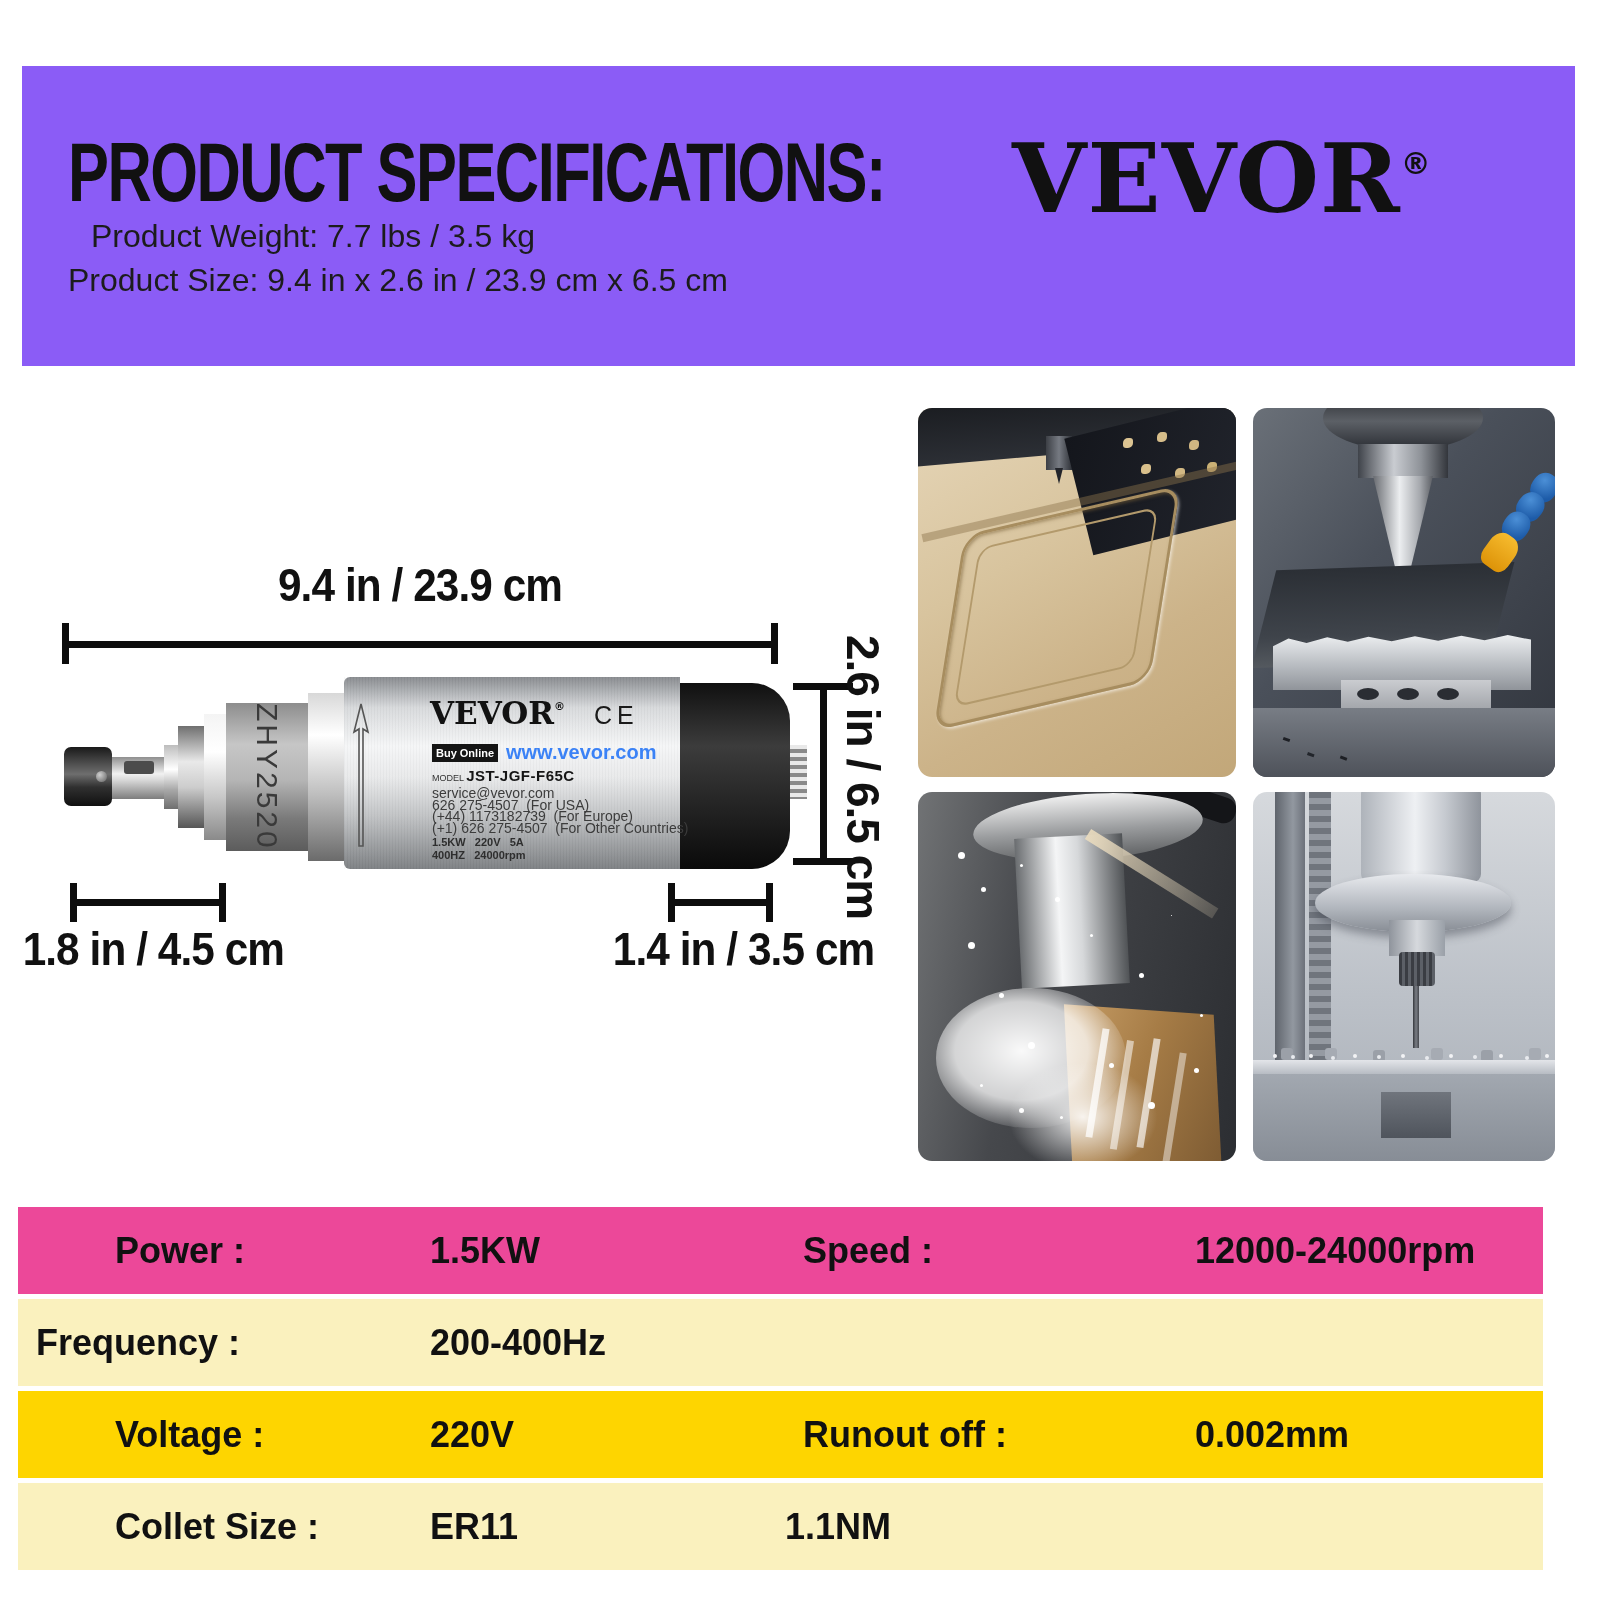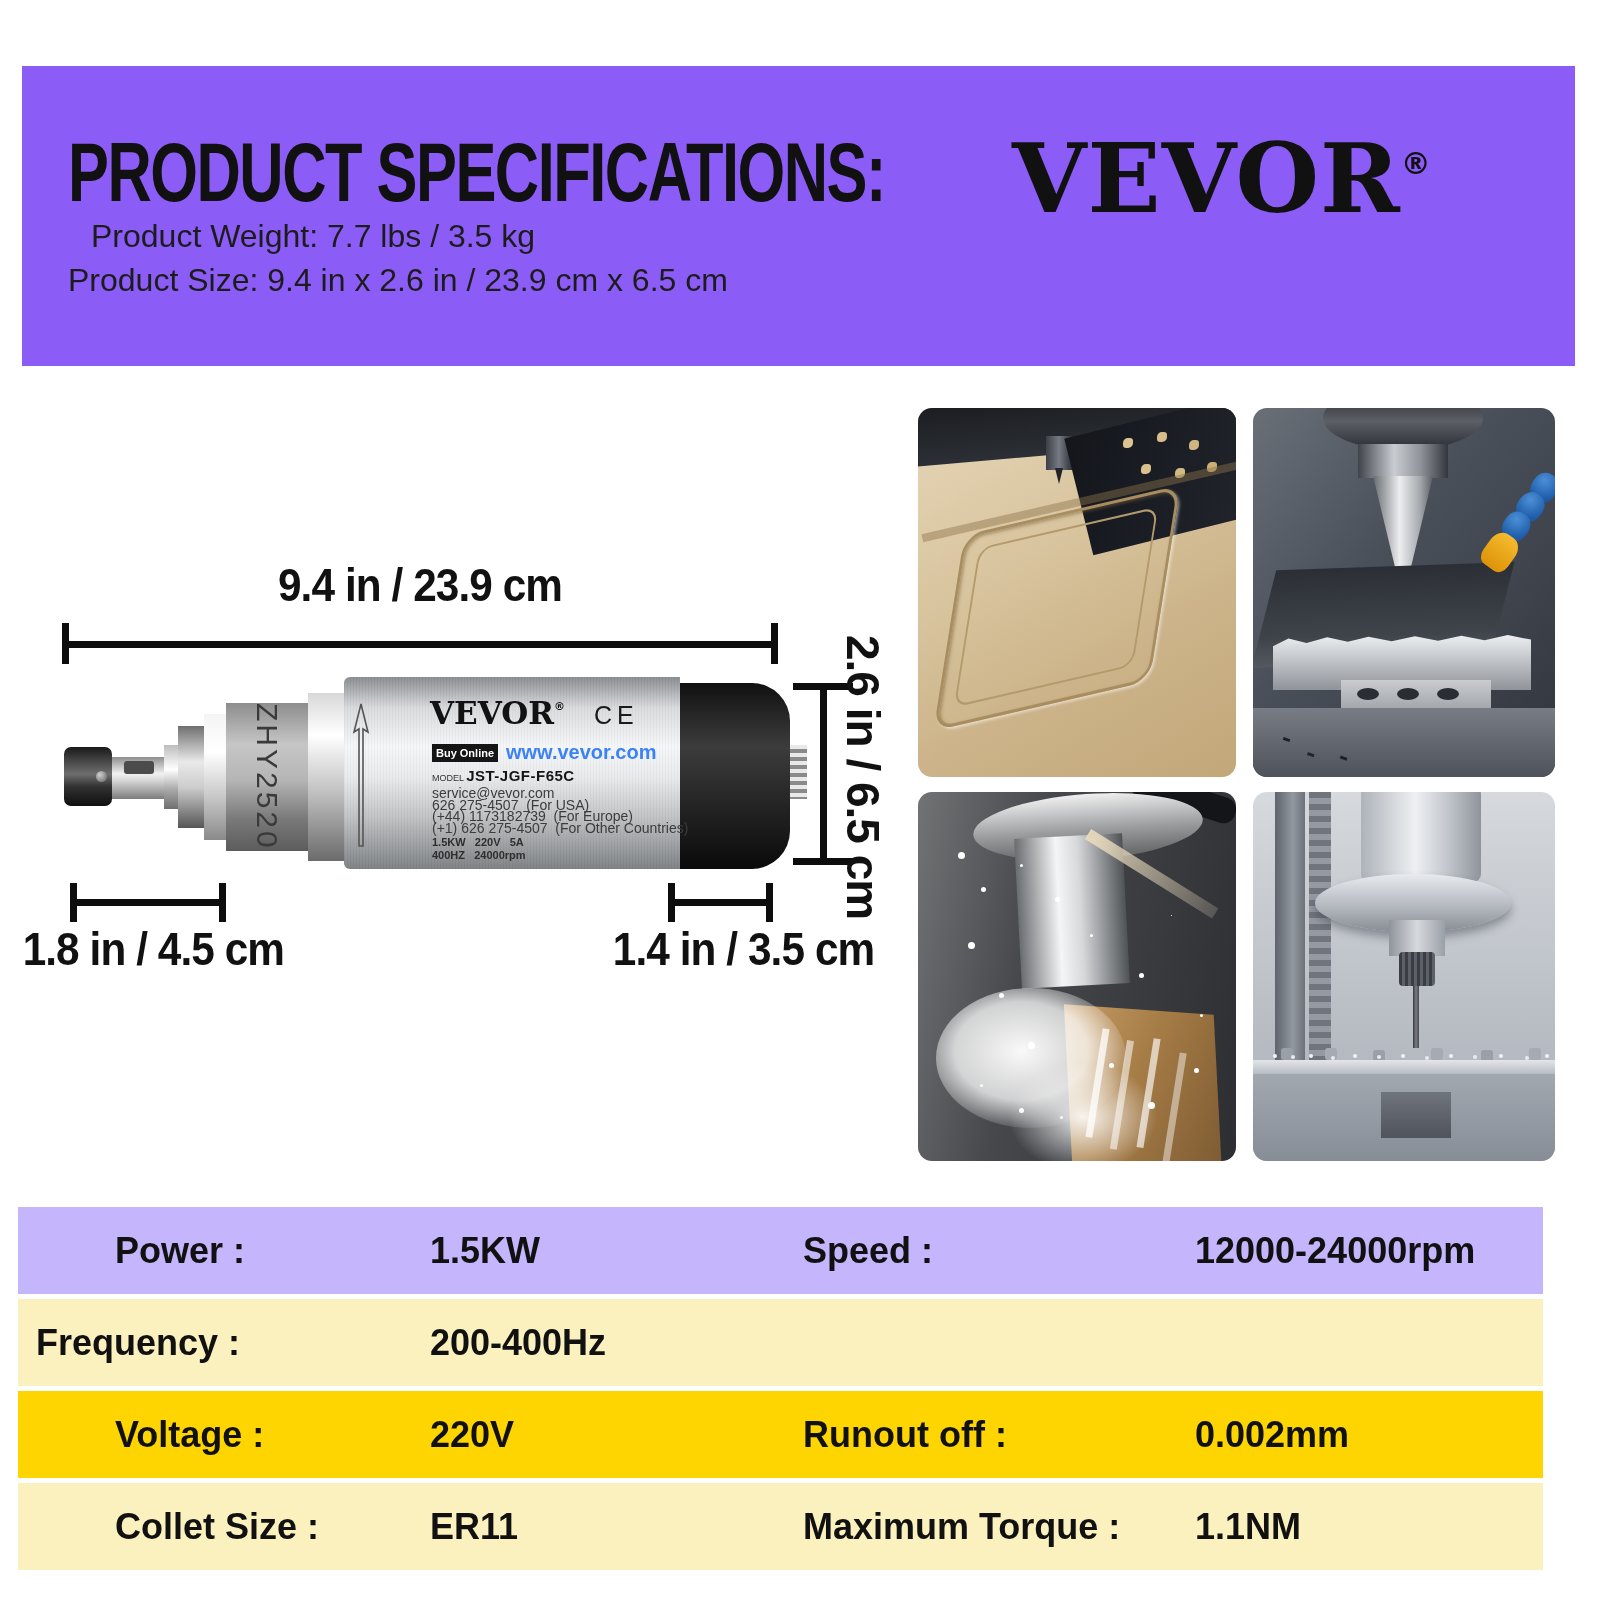--- a/index.html
+++ b/index.html
@@ -284,36 +284,35 @@
     <div class="ph p4-boss"></div>
     <div class="ph p4-chuck"></div>
     <div class="ph p4-drill"></div>
     <div class="ph p4-studs"></div>
     <div class="ph p4-balls"></div>
     <div class="ph p4-plate"></div>
     <div class="ph p4-base"></div>
     <div class="ph p4-foot"></div>
   </div>
 
-  <div class="abs spec-row r0" style="background:#c4b5fd">
+  <div class="abs spec-row r0" style="background:#ec4899">
     <div class="spec-label">Power :</div>
     <div class="spec-value">1.5KW</div>
     <div class="spec-label2">Speed :</div>
     <div class="spec-value">12000-24000rpm</div>
   </div>
   <div class="abs spec-row r1" style="background:#FAF1BE">
     <div class="spec-label2">Frequency :</div>
     <div class="spec-value">200-400Hz</div>
   </div>
   <div class="abs spec-row r2" style="background:#FED500">
     <div class="spec-label">Voltage :</div>
     <div class="spec-value">220V</div>
     <div class="spec-label2">Runout off :</div>
     <div class="spec-value">0.002mm</div>
   </div>
   <div class="abs spec-row r3" style="background:#FAF1BE">
     <div class="spec-label">Collet Size :</div>
     <div class="spec-value">ER11</div>
-    <div class="spec-label2">Maximum Torque :</div>
     <div class="spec-value">1.1NM</div>
   </div>
 
 </div>
 
 </body></html>

